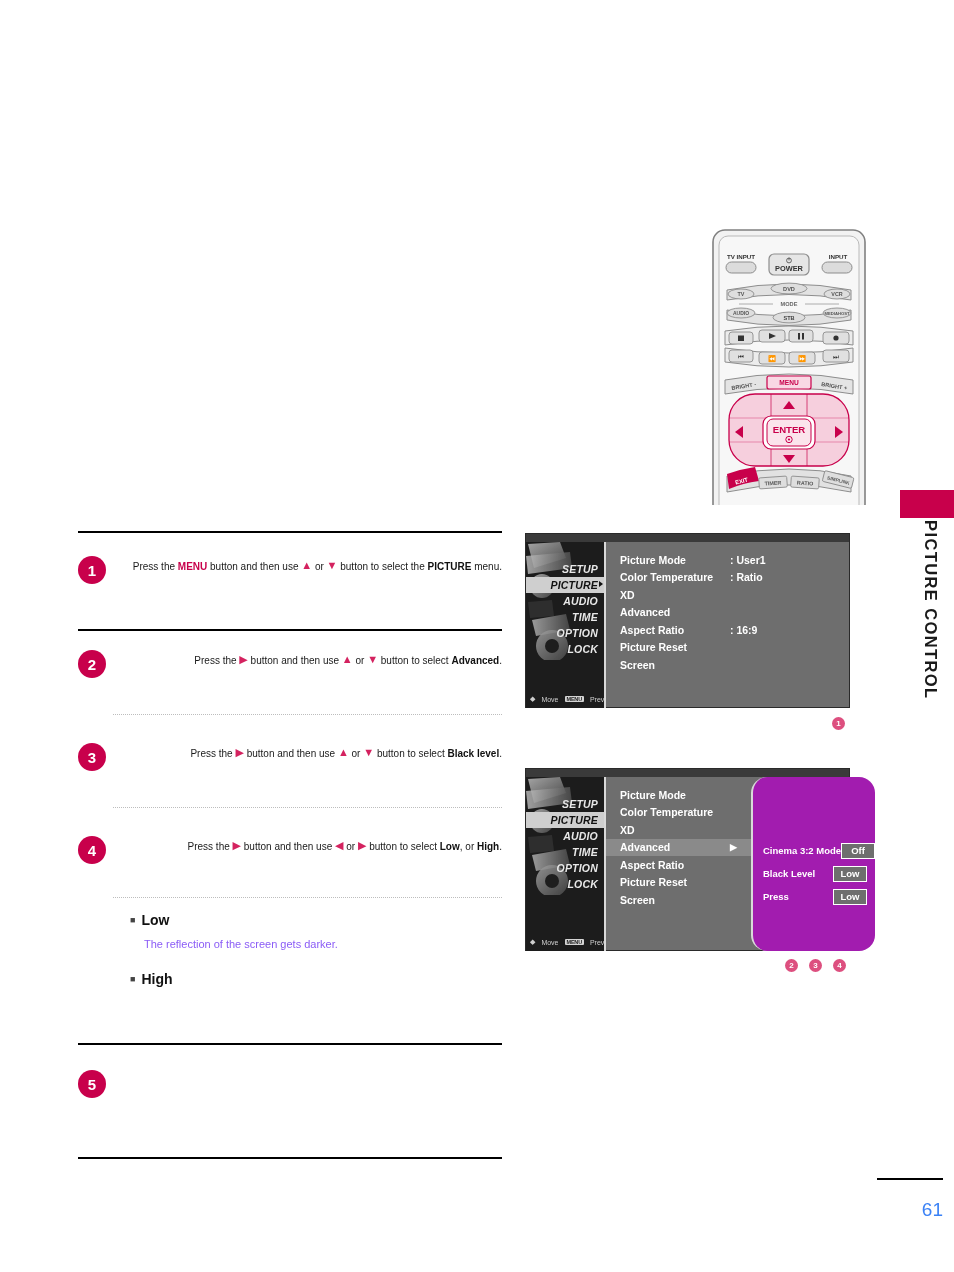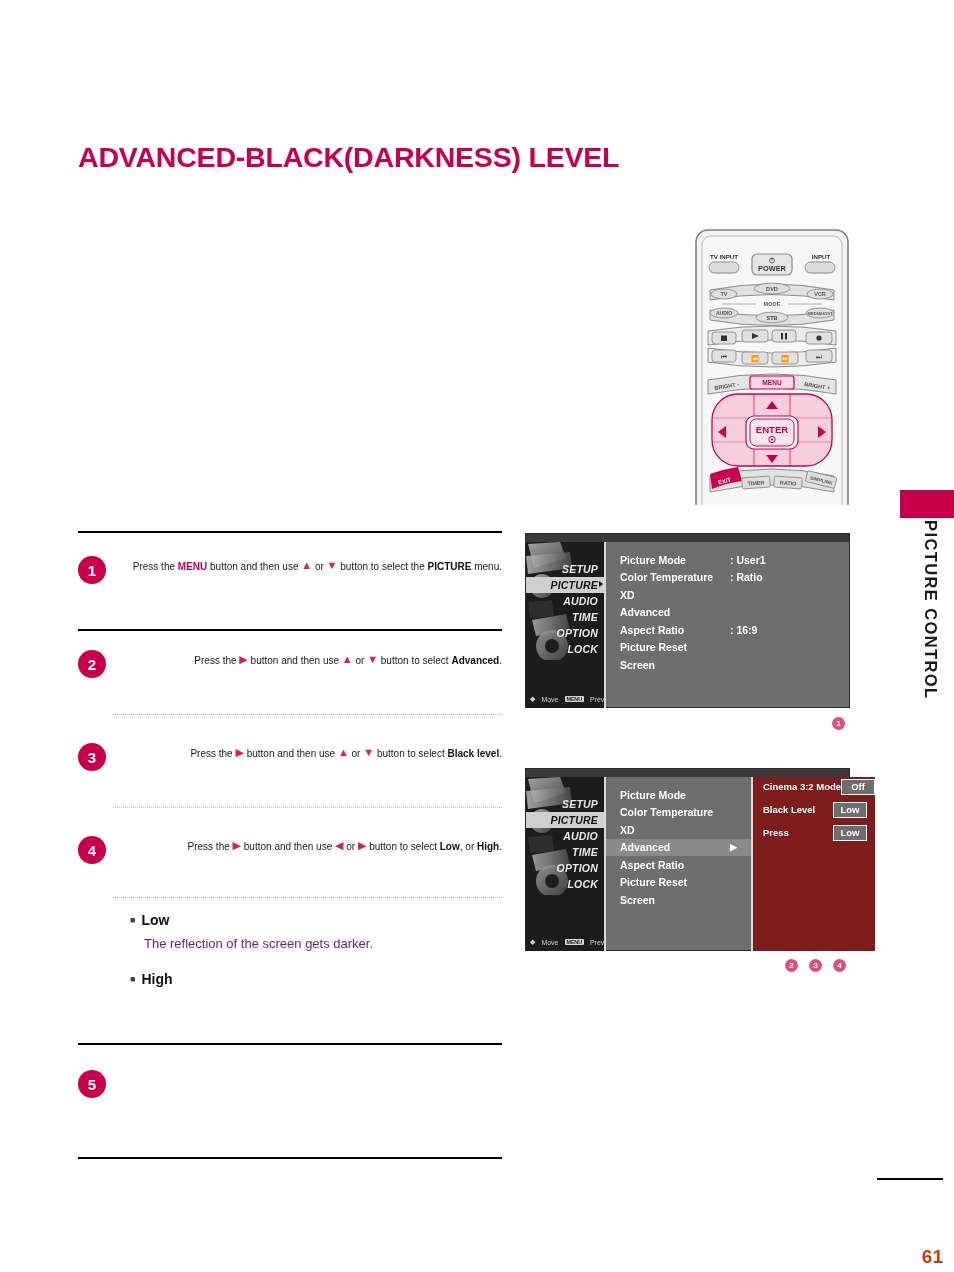--- a/index.html
+++ b/index.html
@@ -57,21 +57,21 @@
   .tri.up::before{content:"\25B2";}
   .tri.down::before{content:"\25BC";}
   .tri.right::before{content:"\25B6";}
   .tri.left::before{content:"\25C0";}
 
   
   .expl{position:absolute;left:130px;width:380px;}
   .expl .hd{font-size:14px;font-weight:700;color:#111;margin:0 0 6px 0;}
   .expl .hd::before{content:"\25A0";color:#444;font-size:9px;
      position:relative;top:-2px;margin-right:6px;}
-  .expl .bd{font-size:13px;color:#701a75;margin:0 0 0 14px;line-height:20px;}
+  .expl .bd{font-size:11px;color:#8b5cf6;margin:0 0 0 14px;line-height:20px;}
 
   
   .osd{
     position:absolute;
     background:#6e6e6e;
     border:1px solid #2a2a2a;
     box-sizing:border-box;
     font-family:"Liberation Sans", sans-serif;
   }
   .osd .topbar{height:8px;background:#3a3a3a;}
@@ -111,23 +111,23 @@
     font-size:10.5px;font-weight:700;color:#ffffff;
   }
   .osd .mrow .mlabel{width:110px;}
   .osd .mrow .mval{color:#ffffff;}
   .osd .mrow.sel{background:#8a8a8a;margin-left:-14px;padding-left:14px;
     width:calc(100% + 14px);box-sizing:border-box;}
   .osd .mrow .subarr{
     margin-left:auto;margin-right:14px;font-size:9px;color:#fff;
   }
   .osd .rightcol{
-    width:124px;flex:0 0 124px;background:#7f1d1d;
+    width:124px;flex:0 0 124px;background:#a21caf;
     border-left:2px solid #d9d9d9;
-    box-sizing:border-box;
+    padding-top:64px;box-sizing:border-box;border-radius:16px;
   }
   .osd .rrow{
     display:flex;align-items:center;height:19px;margin-bottom:4px;
     padding-left:10px;font-size:9.5px;font-weight:700;color:#fff;
   }
   .osd .rrow .rlabel{flex:1;white-space:nowrap;}
   .osd .rbox{
     border:1.4px solid #ffffff;background:#6e6e6e;color:#fff;
     font-size:9.5px;font-weight:700;padding:1px 5px;margin-right:8px;
     min-width:22px;text-align:center;line-height:12px;
@@ -147,32 +147,31 @@
     background:#c8004b;
   }
   .vlabel{
     position:absolute;right:14px;top:520px;
     font-size:16.5px;font-weight:700;letter-spacing:1.4px;
     color:#1a1a1a;
     writing-mode:vertical-rl;
     white-space:nowrap;
   }
   .pagerule{position:absolute;right:11px;top:1178px;width:66px;height:1.6px;background:#000;}
-  .pageno{position:absolute;right:11px;top:1246px;font-size:19px;font-weight:700;color:#c2410c;}
-
-  
-  .remote{position:absolute;left:694px;top:228px;width:156px;height:277px;}
+  .pageno{position:absolute;right:11px;top:1199px;font-size:19px;font-weight:400;color:#3b82f6;}
+
+  
+  .remote{position:absolute;left:711px;top:228px;width:156px;height:277px;}
   .remote svg{display:block;}
 </style>
 </head>
 <body>
 
 <div class="page">
 
-  <div class="title">ADVANCED-BLACK(DARKNESS) LEVEL</div>
 
   <div class="intro">
   </div>
 
   <div class="rule" style="top:531px;"></div>
   <div class="rule" style="top:629px;"></div>
   <div class="dotted" style="top:714px;"></div>
   <div class="dotted" style="top:807px;"></div>
   <div class="dotted" style="top:897px;"></div>
   <div class="rule" style="top:1043px;"></div>

